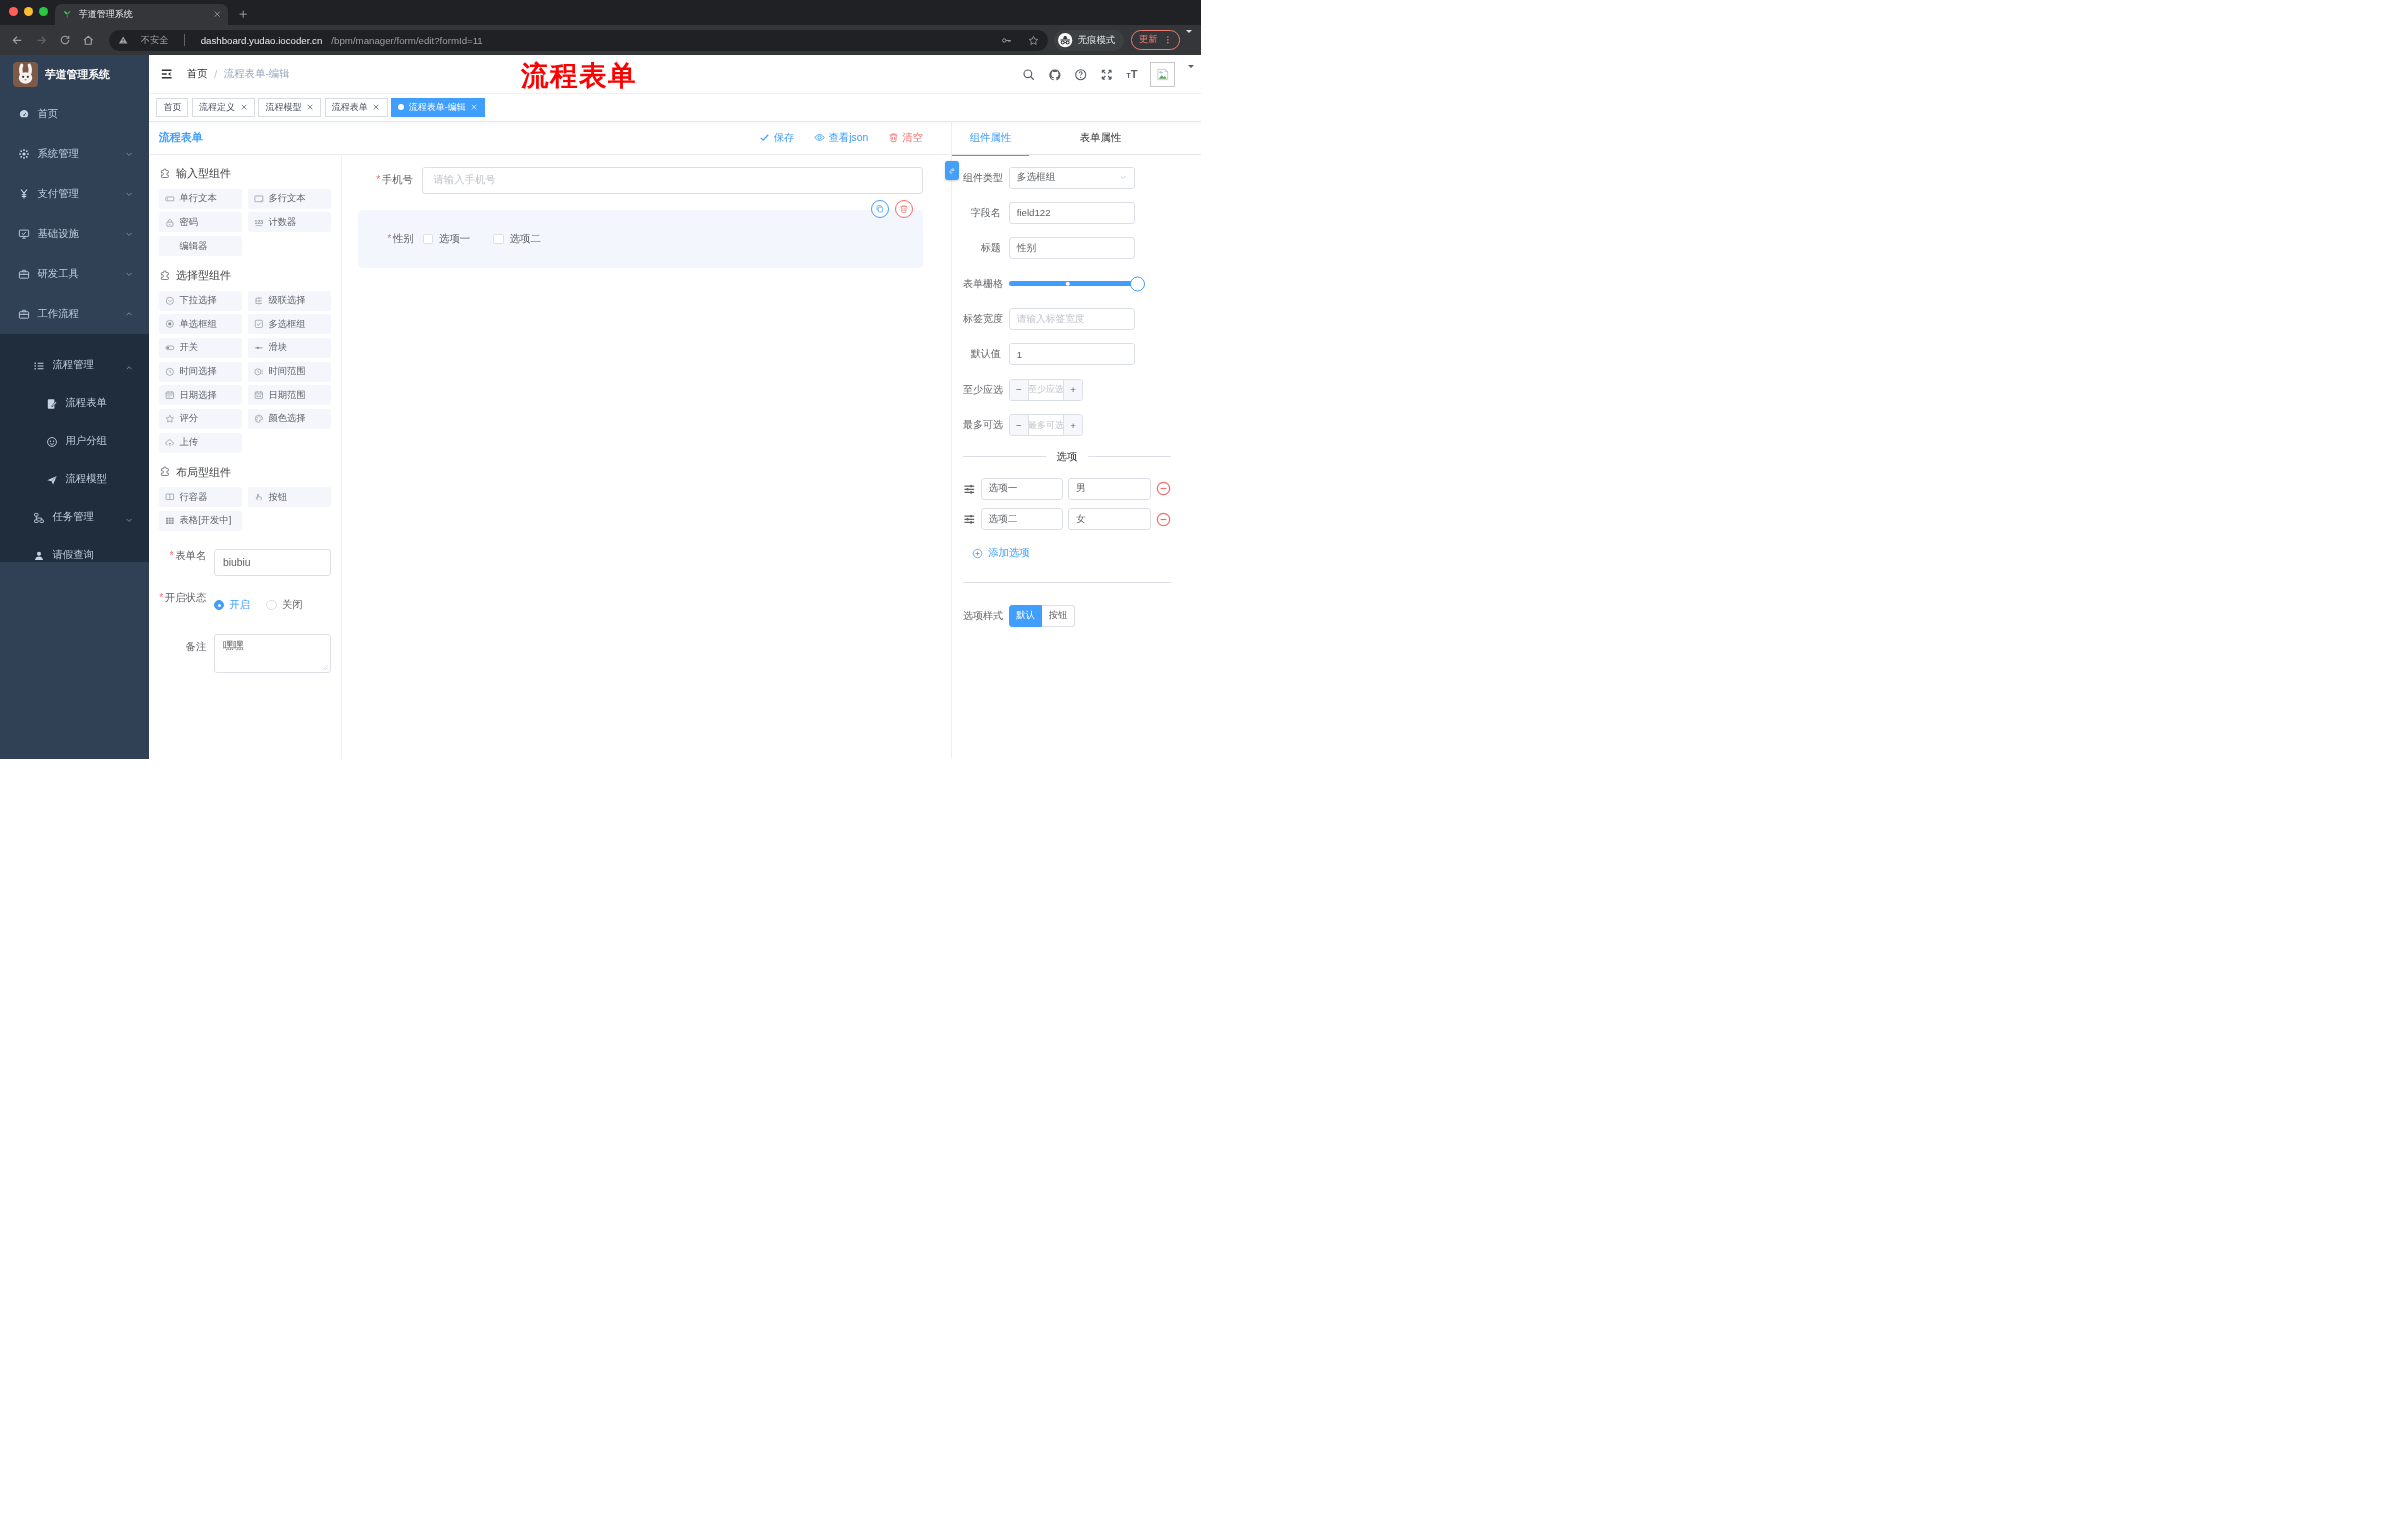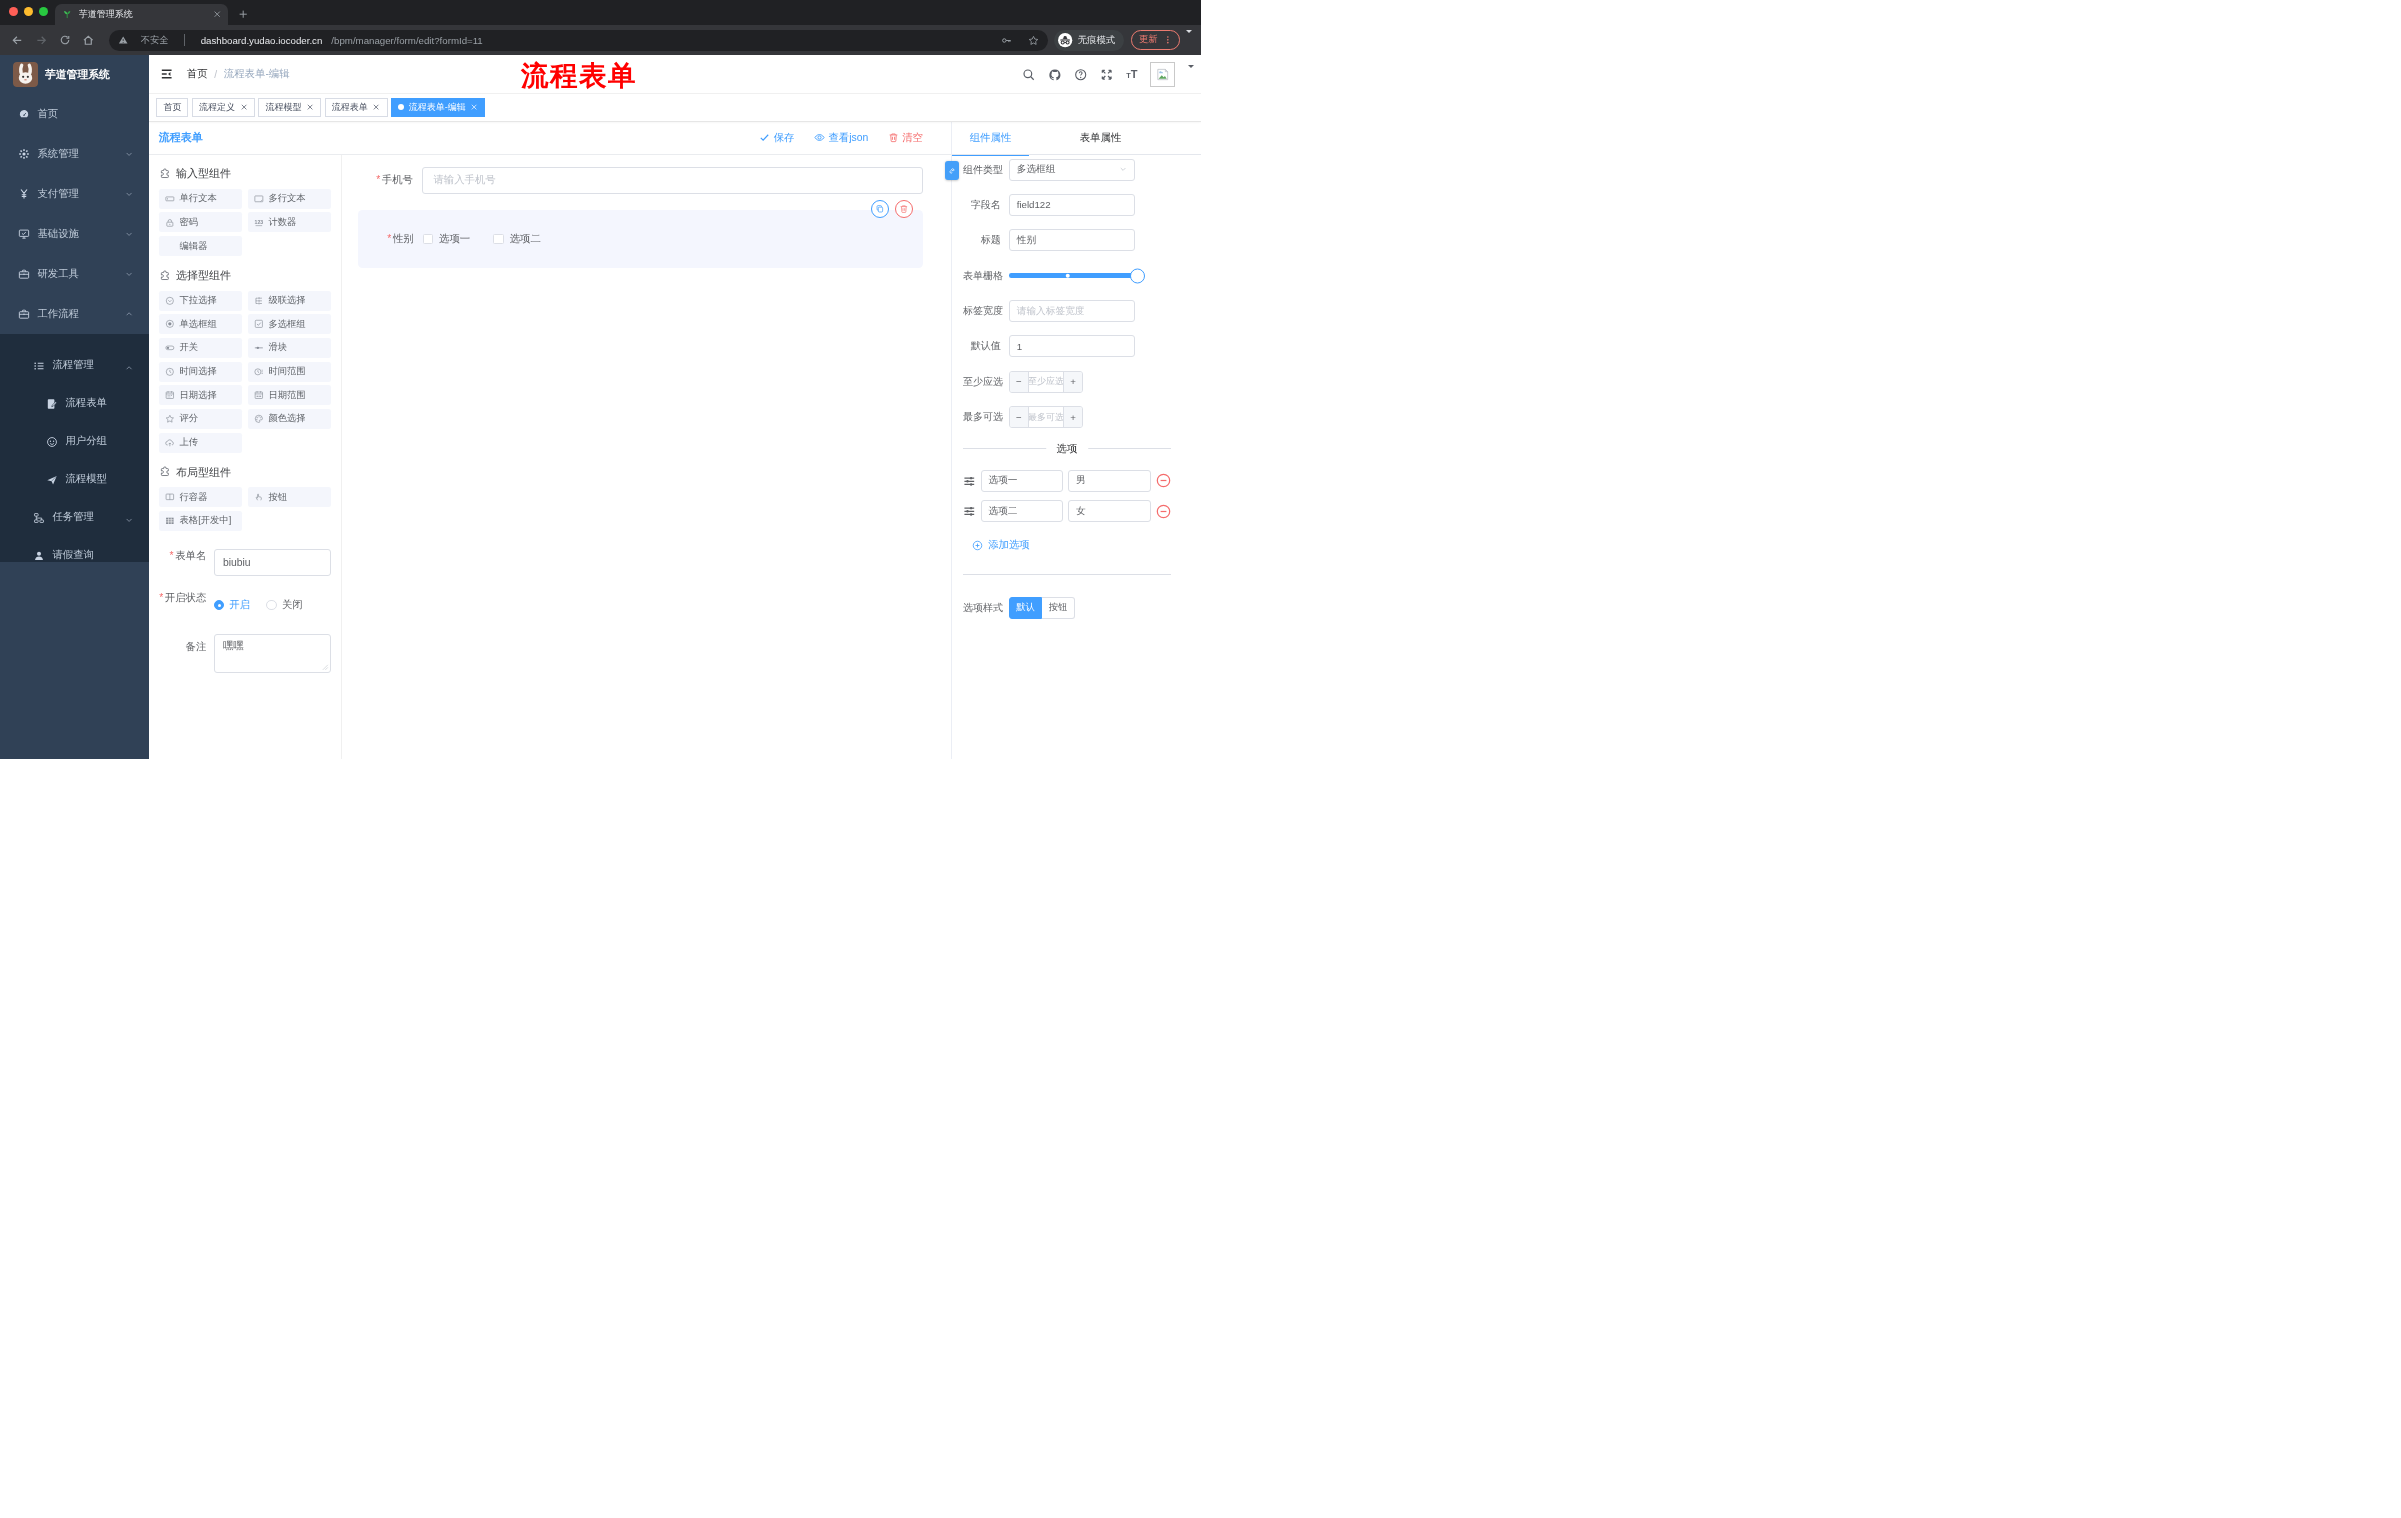--- a/index.html
+++ b/index.html
@@ -136,21 +136,21 @@
 
   
   .rpanel { width:250px; flex:0 0 250px; background:#fff; border-left:0.7px solid #ebeef5; display:flex; flex-direction:column; position:relative; }
   .rtabs { height:33px; flex:0 0 33px; display:flex; align-items:flex-start; border-bottom:1.5px solid #e4e7ed; padding-left:0; }
   .rtab { width:77px; text-align:center; font-size:10.4px; color:#303133; height:33px; line-height:31px; position:relative; cursor:pointer; }
   .rtab.second { margin-left:33px; }
   .rtab.active { color:#409eff; }
   .rtab.active::after { content:""; position:absolute; left:0; right:0; bottom:-1.5px; height:1.5px; background:#409eff; }
   .chain-tag { position:absolute; left:-6.7px; top:39px; width:14px; height:19.3px; background:#449ff9; border-radius:3px; display:flex; align-items:center; justify-content:center; z-index:5; box-shadow:0 0.7px 2.2px rgba(0,0,0,.2); }
   .chain-tag svg { width:9px; height:9px; }
-  .rbody { flex:1; overflow:hidden; padding:4px 30px 0 11px; }
+  .rbody { flex:1; overflow:hidden; padding:12px 30px 0 11px; }
   .rrow { display:flex; align-items:center; margin-bottom:13.4px; }
   .rlabel { width:46px; flex:0 0 46px; text-align:right; font-size:10px; color:#606266; padding-right:8.2px; white-space:nowrap; }
   .rinput, .rselect { width:126px; height:22px; border:0.7px solid #dcdfe6; border-radius:3px; display:flex; align-items:center; padding:0 6.7px; font-size:9.7px; color:#606266; background:#fff; }
   .rselect { justify-content:space-between; }
   .sel-arrow { color:#c0c4cc; width:8.2px; height:8.2px; }
   
   .slider { width:128px; height:22px; display:flex; align-items:center; position:relative; }
   .slider-track { width:100%; height:4.5px; border-radius:2.2px; background:#409eff; position:relative; }
   .slider-stop { position:absolute; left:46%; top:50%; transform:translate(-50%,-50%); width:4.5px; height:4.5px; border-radius:50%; background:#fff; }
   .slider-handle { position:absolute; right:-8.2px; top:50%; transform:translateY(-50%); width:15px; height:15px; border-radius:50%; background:#fff; border:1.9px solid #409eff; }

